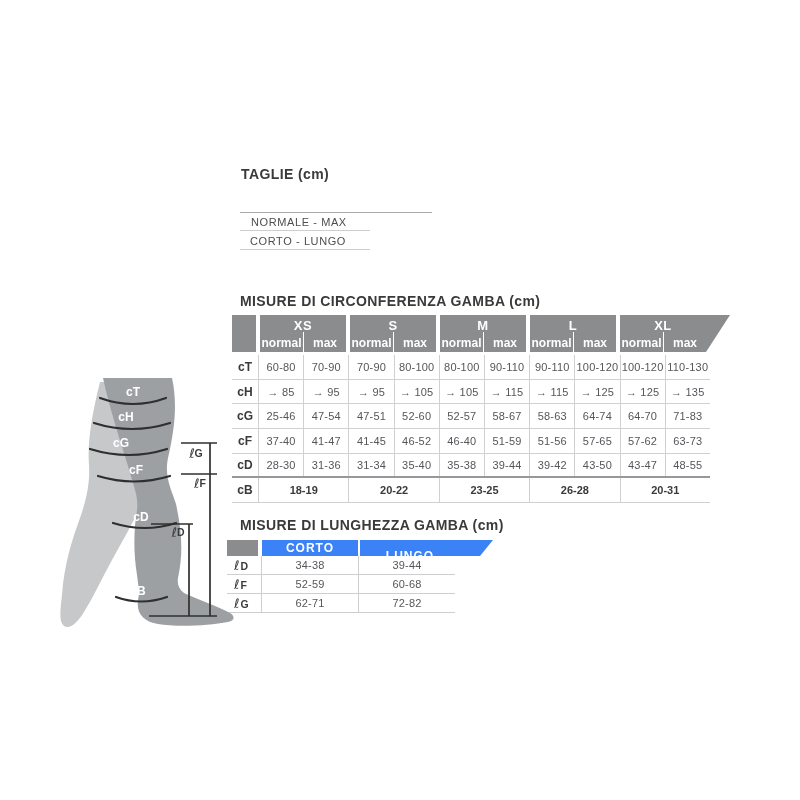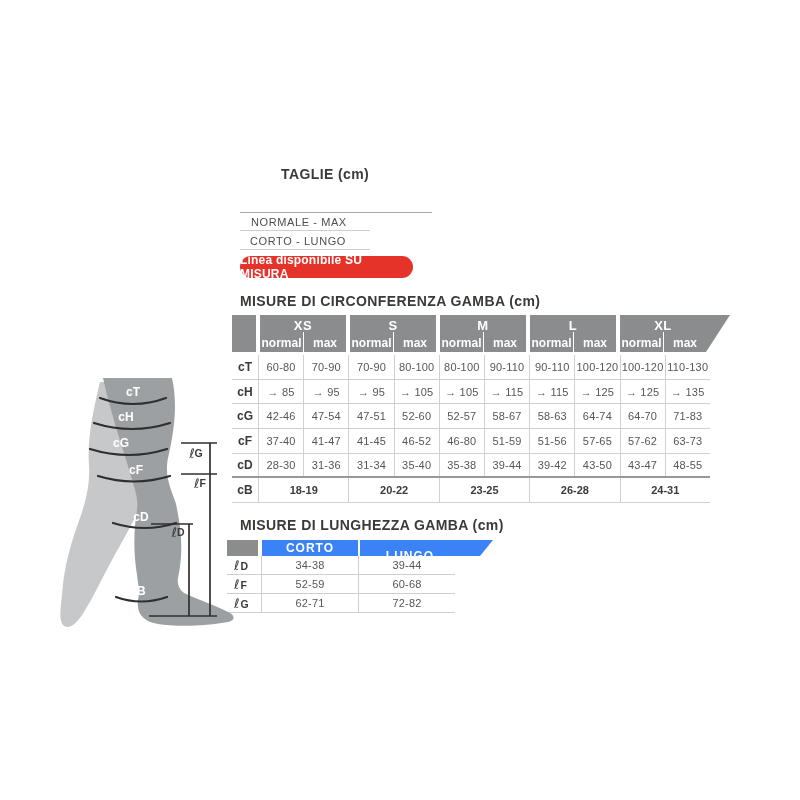--- a/index.html
+++ b/index.html
@@ -61,32 +61,29 @@
   .legsvg text{font-family:"Liberation Sans",sans-serif;}
   .leglabel{fill:#fff;font-weight:bold;font-size:12px;}
   .mlabel-script{font-family:"DejaVu Sans",sans-serif;font-style:italic;font-size:13px;fill:#3a3a39;}
   .mlabel-letter{font-weight:bold;font-size:10.5px;fill:#3a3a39;}
 </style>
 </head>
 <body>
 
 <div class="page">
 
-  <div class="sec-title" style="left:241px;top:166px;margin-left:40px;">TAGLIE (cm)</div>
+  <div class="sec-title" style="left:241px;top:166px;">TAGLIE (cm)</div>
 
 
   <div class="hline dark" style="left:240px;top:212px;width:192px;"></div>
   <div class="variant" style="left:251px;top:216px;">NORMALE - MAX</div>
   <div class="hline" style="left:240px;top:230px;width:130px;"></div>
   <div class="variant" style="left:250px;top:235px;">CORTO - LUNGO</div>
   <div class="hline" style="left:240px;top:249px;width:130px;"></div>
 
-  <div class="badge">
-    <span>Linea disponibile SU MISURA</span>
-  </div>
 
   <div class="sec-title" style="left:240px;top:293px;">MISURE DI CIRCONFERENZA GAMBA (cm)</div>
 
   <div class="cheader">
     <div class="chlabel"></div>
 
     <div class="grp" style="left:28px;">
       <div class="gname">XS</div>
       <div class="sub subn">normal</div>
       <div class="sub subm">max</div>
@@ -140,38 +137,38 @@
       <div class="c">→ 105</div>
       <div class="c">→ 105</div>
       <div class="c">→ 115</div>
       <div class="c">→ 115</div>
       <div class="c">→ 125</div>
       <div class="c">→ 125</div>
       <div class="c">→ 135</div>
     </div>
     <div class="crow">
       <div class="rl">cG</div>
-      <div class="c">42-46</div>
+      <div class="c">25-46</div>
       <div class="c">47-54</div>
       <div class="c">47-51</div>
       <div class="c">52-60</div>
       <div class="c">52-57</div>
       <div class="c">58-67</div>
       <div class="c">58-63</div>
       <div class="c">64-74</div>
       <div class="c">64-70</div>
       <div class="c">71-83</div>
     </div>
     <div class="crow">
       <div class="rl">cF</div>
       <div class="c">37-40</div>
       <div class="c">41-47</div>
       <div class="c">41-45</div>
       <div class="c">46-52</div>
-      <div class="c">46-80</div>
+      <div class="c">46-40</div>
       <div class="c">51-59</div>
       <div class="c">51-56</div>
       <div class="c">57-65</div>
       <div class="c">57-62</div>
       <div class="c">63-73</div>
     </div>
     <div class="crow last-n">
       <div class="rl">cD</div>
       <div class="c">28-30</div>
       <div class="c">31-36</div>
@@ -183,21 +180,21 @@
       <div class="c">43-50</div>
       <div class="c">43-47</div>
       <div class="c">48-55</div>
     </div>
     <div class="crow merged">
       <div class="rl">cB</div>
       <div class="g">18-19</div>
       <div class="g">20-22</div>
       <div class="g">23-25</div>
       <div class="g">26-28</div>
-      <div class="g">24-31</div>
+      <div class="g">20-31</div>
     </div>
   </div>
 
   <div class="sec-title" style="left:240px;top:517px;">MISURE DI LUNGHEZZA GAMBA (cm)</div>
 
   <div class="lheader">
     <div class="lhlabel"></div>
     <div class="lhbar">
       <div class="lh corto">CORTO</div>
       <div class="ldiv"></div>

